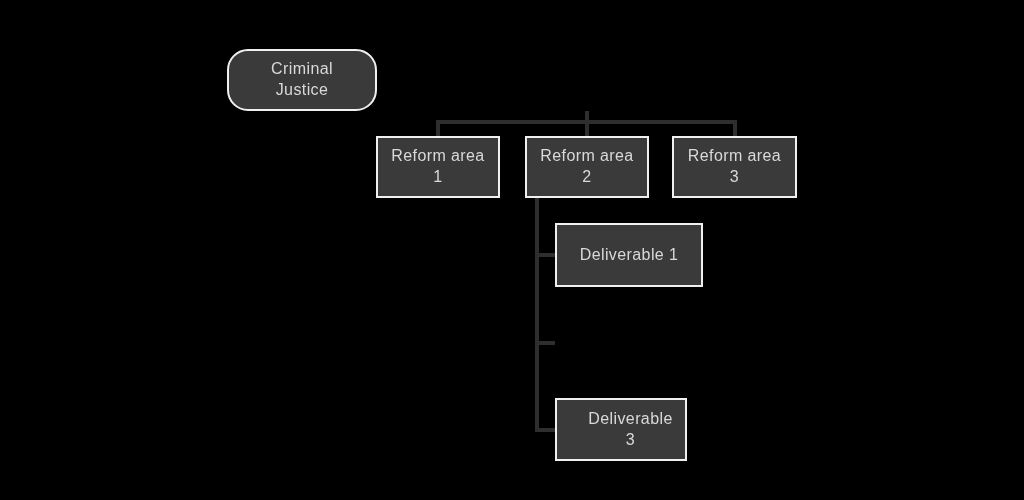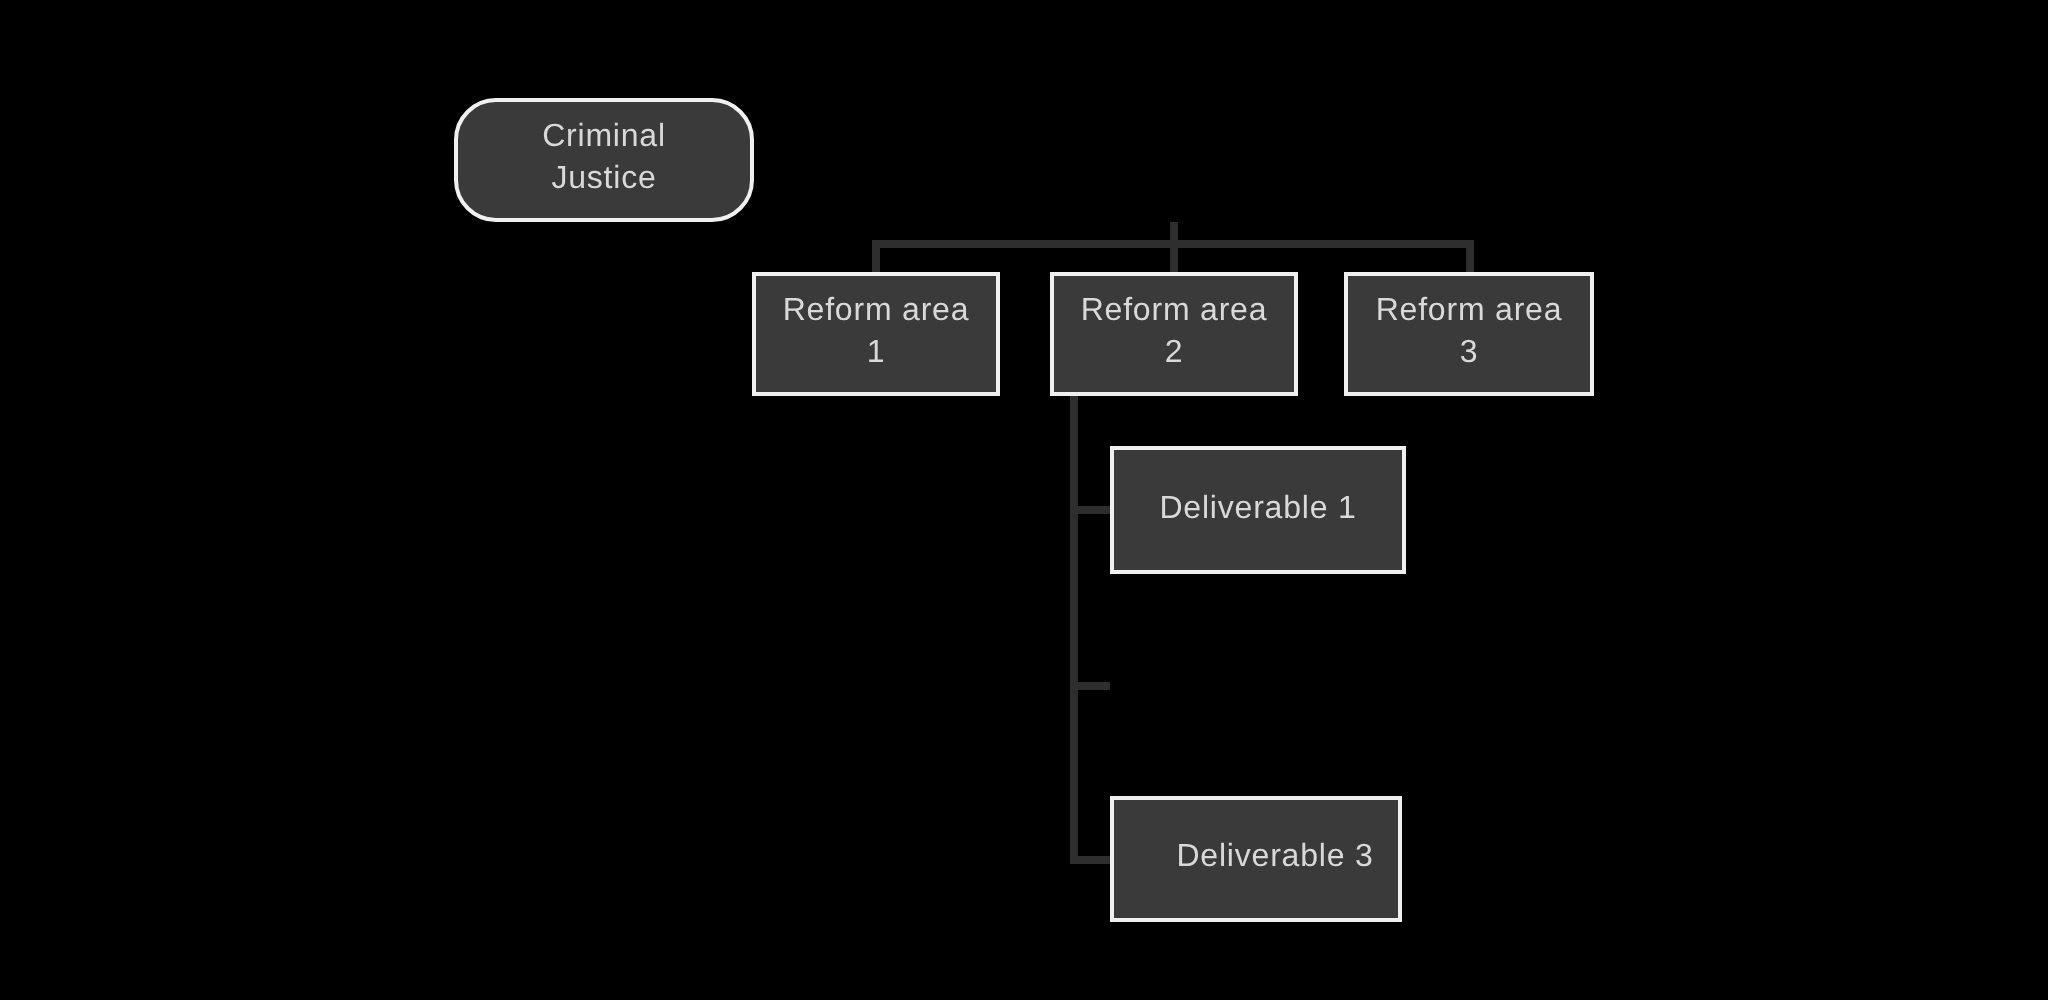--- a/index.html
+++ b/index.html
@@ -39,21 +39,21 @@
   .n-cj  { left: 227px; top: 49px;  width: 150px; height: 62px; border-radius: 21px; }
   .n-gov { left: 376px; top: 49px;  width: 124px; height: 62px; }
   .n-eco { left: 525px; top: 49px;  width: 124px; height: 62px; }
   
   .n-r1  { left: 376px; top: 136px; width: 124px; height: 62px; }
   .n-r2  { left: 525px; top: 136px; width: 124px; height: 62px; }
   .n-r3  { left: 672px; top: 136px; width: 125px; height: 62px; }
   
   .n-d1  { left: 555px; top: 223px; width: 148px; height: 64px; }
   .n-d2  { left: 555px; top: 311px; width: 125px; height: 64px; }
-  .n-d3  { left: 555px; top: 398px; width: 146px; height: 63px; padding-left: 27px; }
+  .n-d3  { left: 555px; top: 398px; width: 132px; height: 63px; padding-left: 27px; }
   
   .l-eco-down { left: 585px; top: 111px; width: 4px;   height: 13px; }
   .l-bar      { left: 436px; top: 120px; width: 301px; height: 4px;  }
   .l-r1-down  { left: 436px; top: 120px; width: 4px;   height: 16px; }
   .l-r2-down  { left: 585px; top: 120px; width: 4px;   height: 16px; }
   .l-r3-down  { left: 733px; top: 120px; width: 4px;   height: 16px; }
   
   .l-vline    { left: 535px; top: 198px; width: 4px;   height: 234px; }
   .l-d1-stub  { left: 535px; top: 253px; width: 20px;  height: 4px;  }
   .l-d2-stub  { left: 535px; top: 341px; width: 20px;  height: 4px;  }

